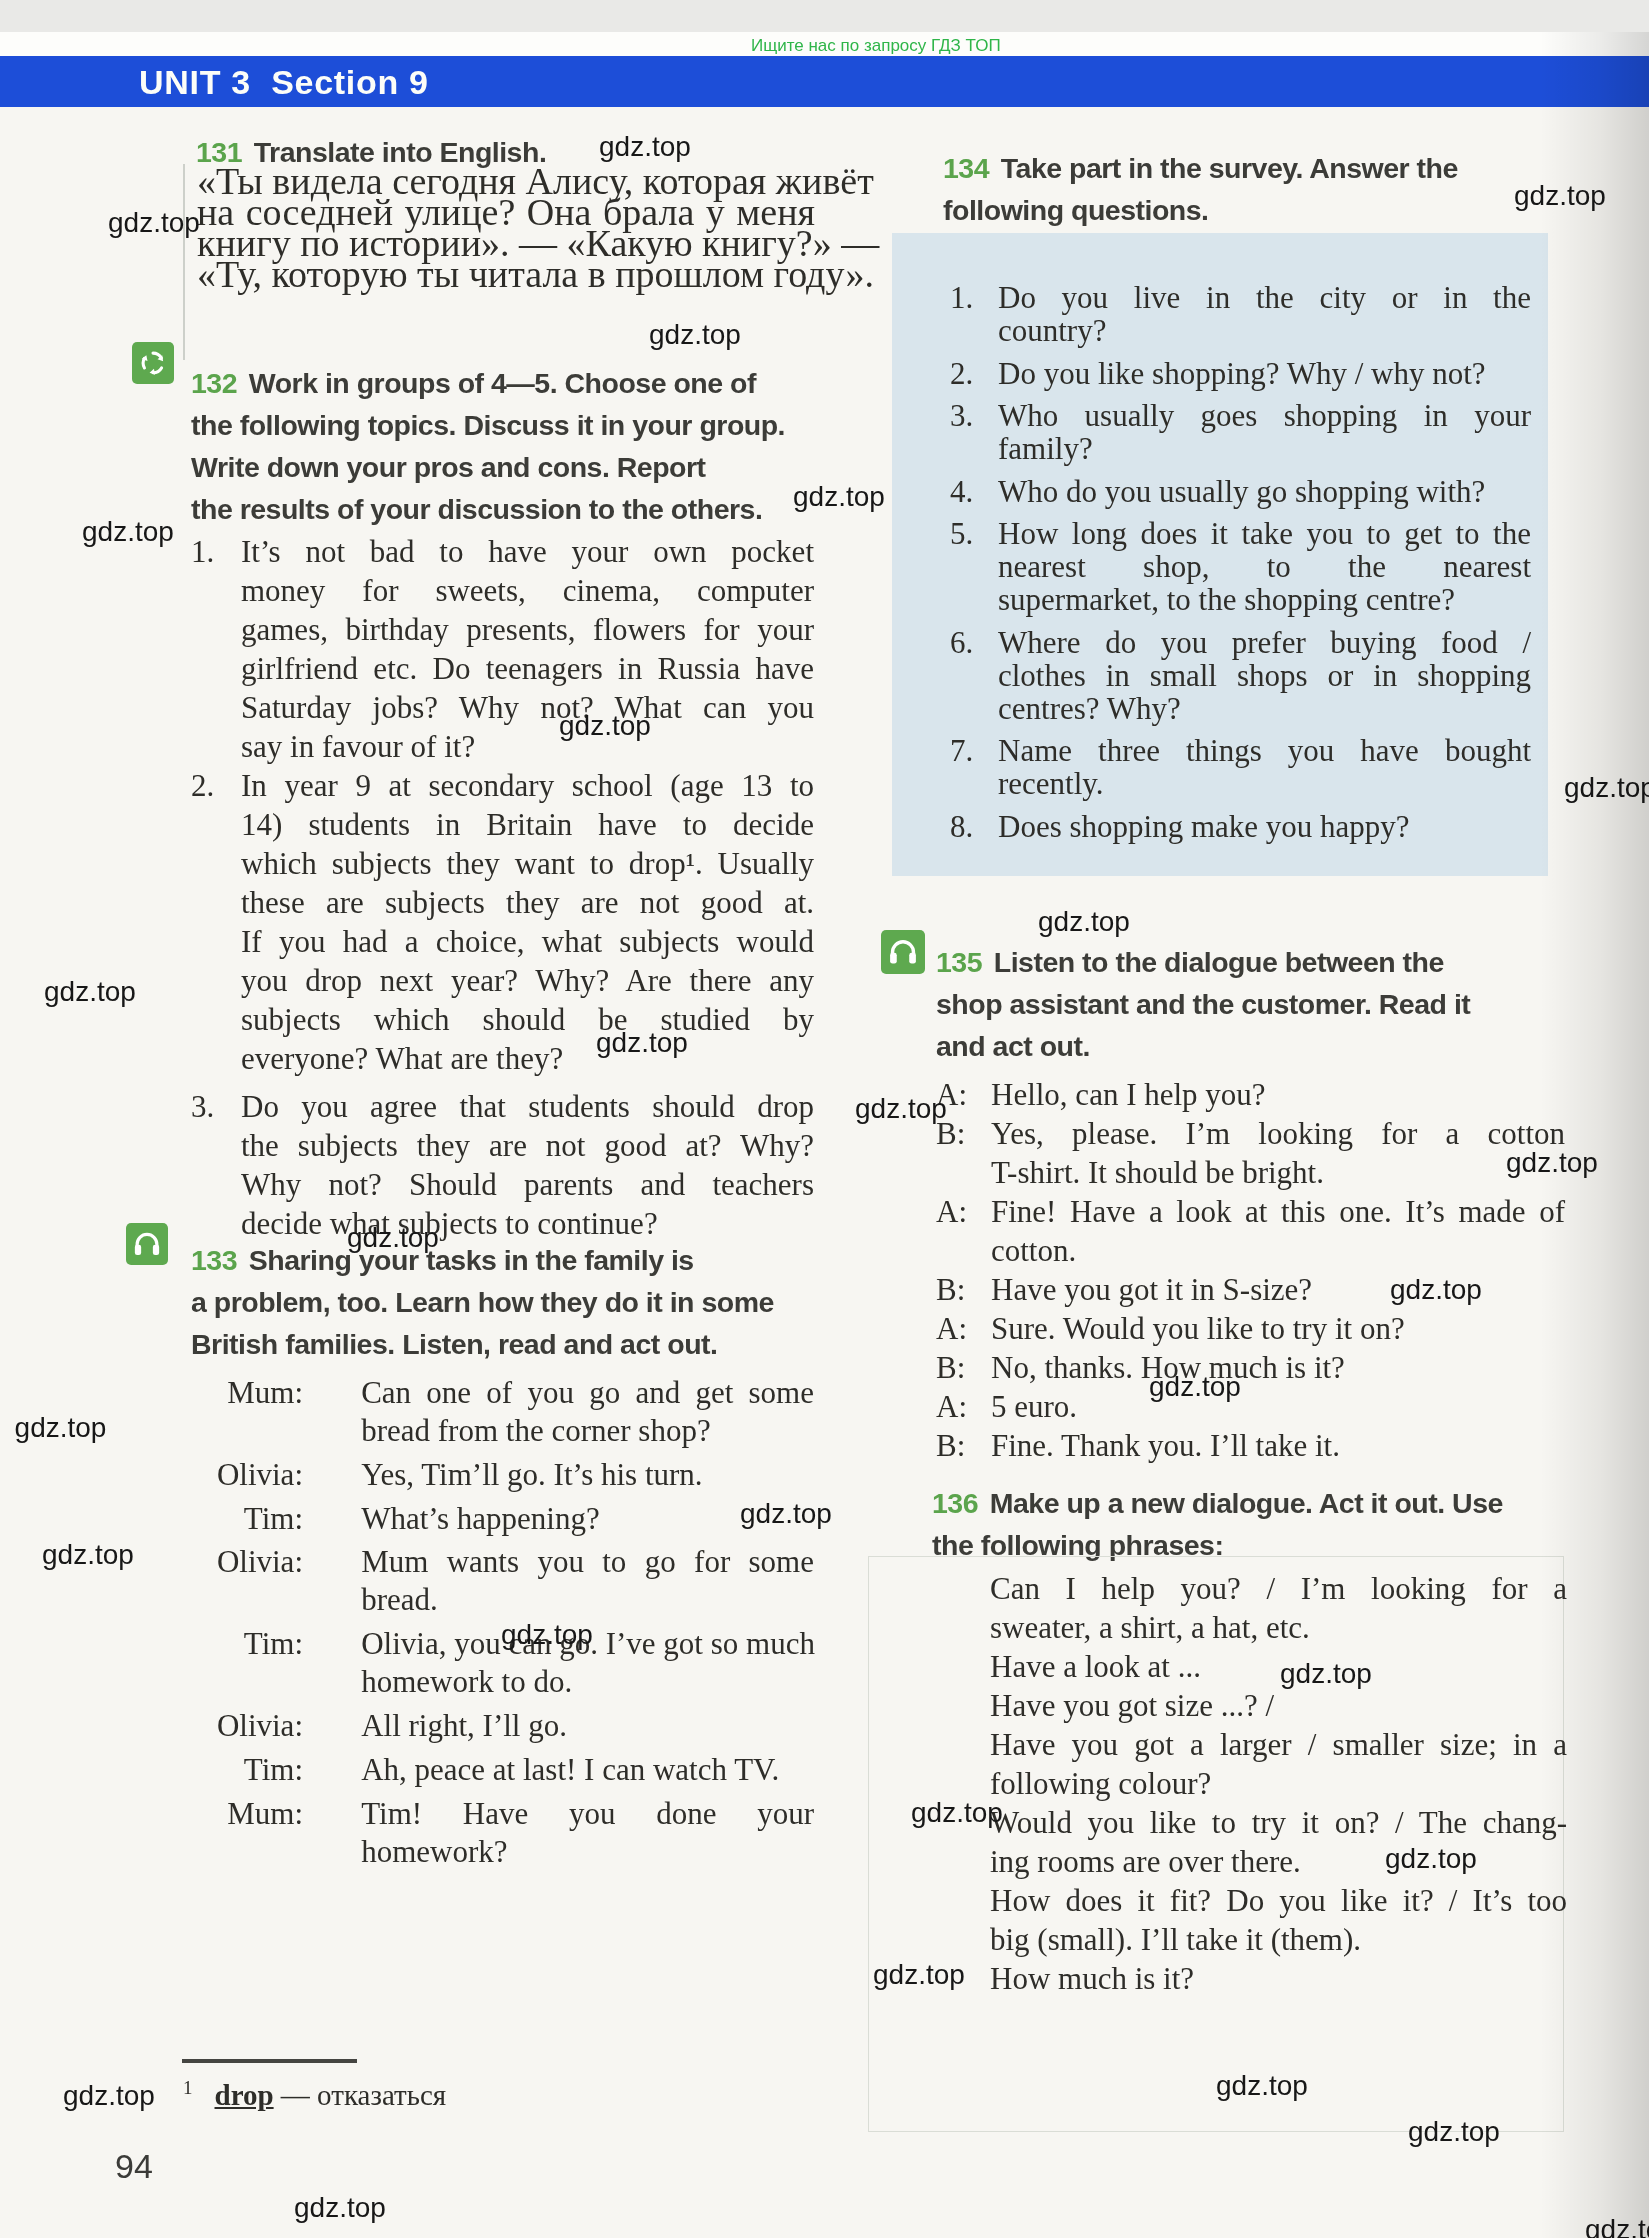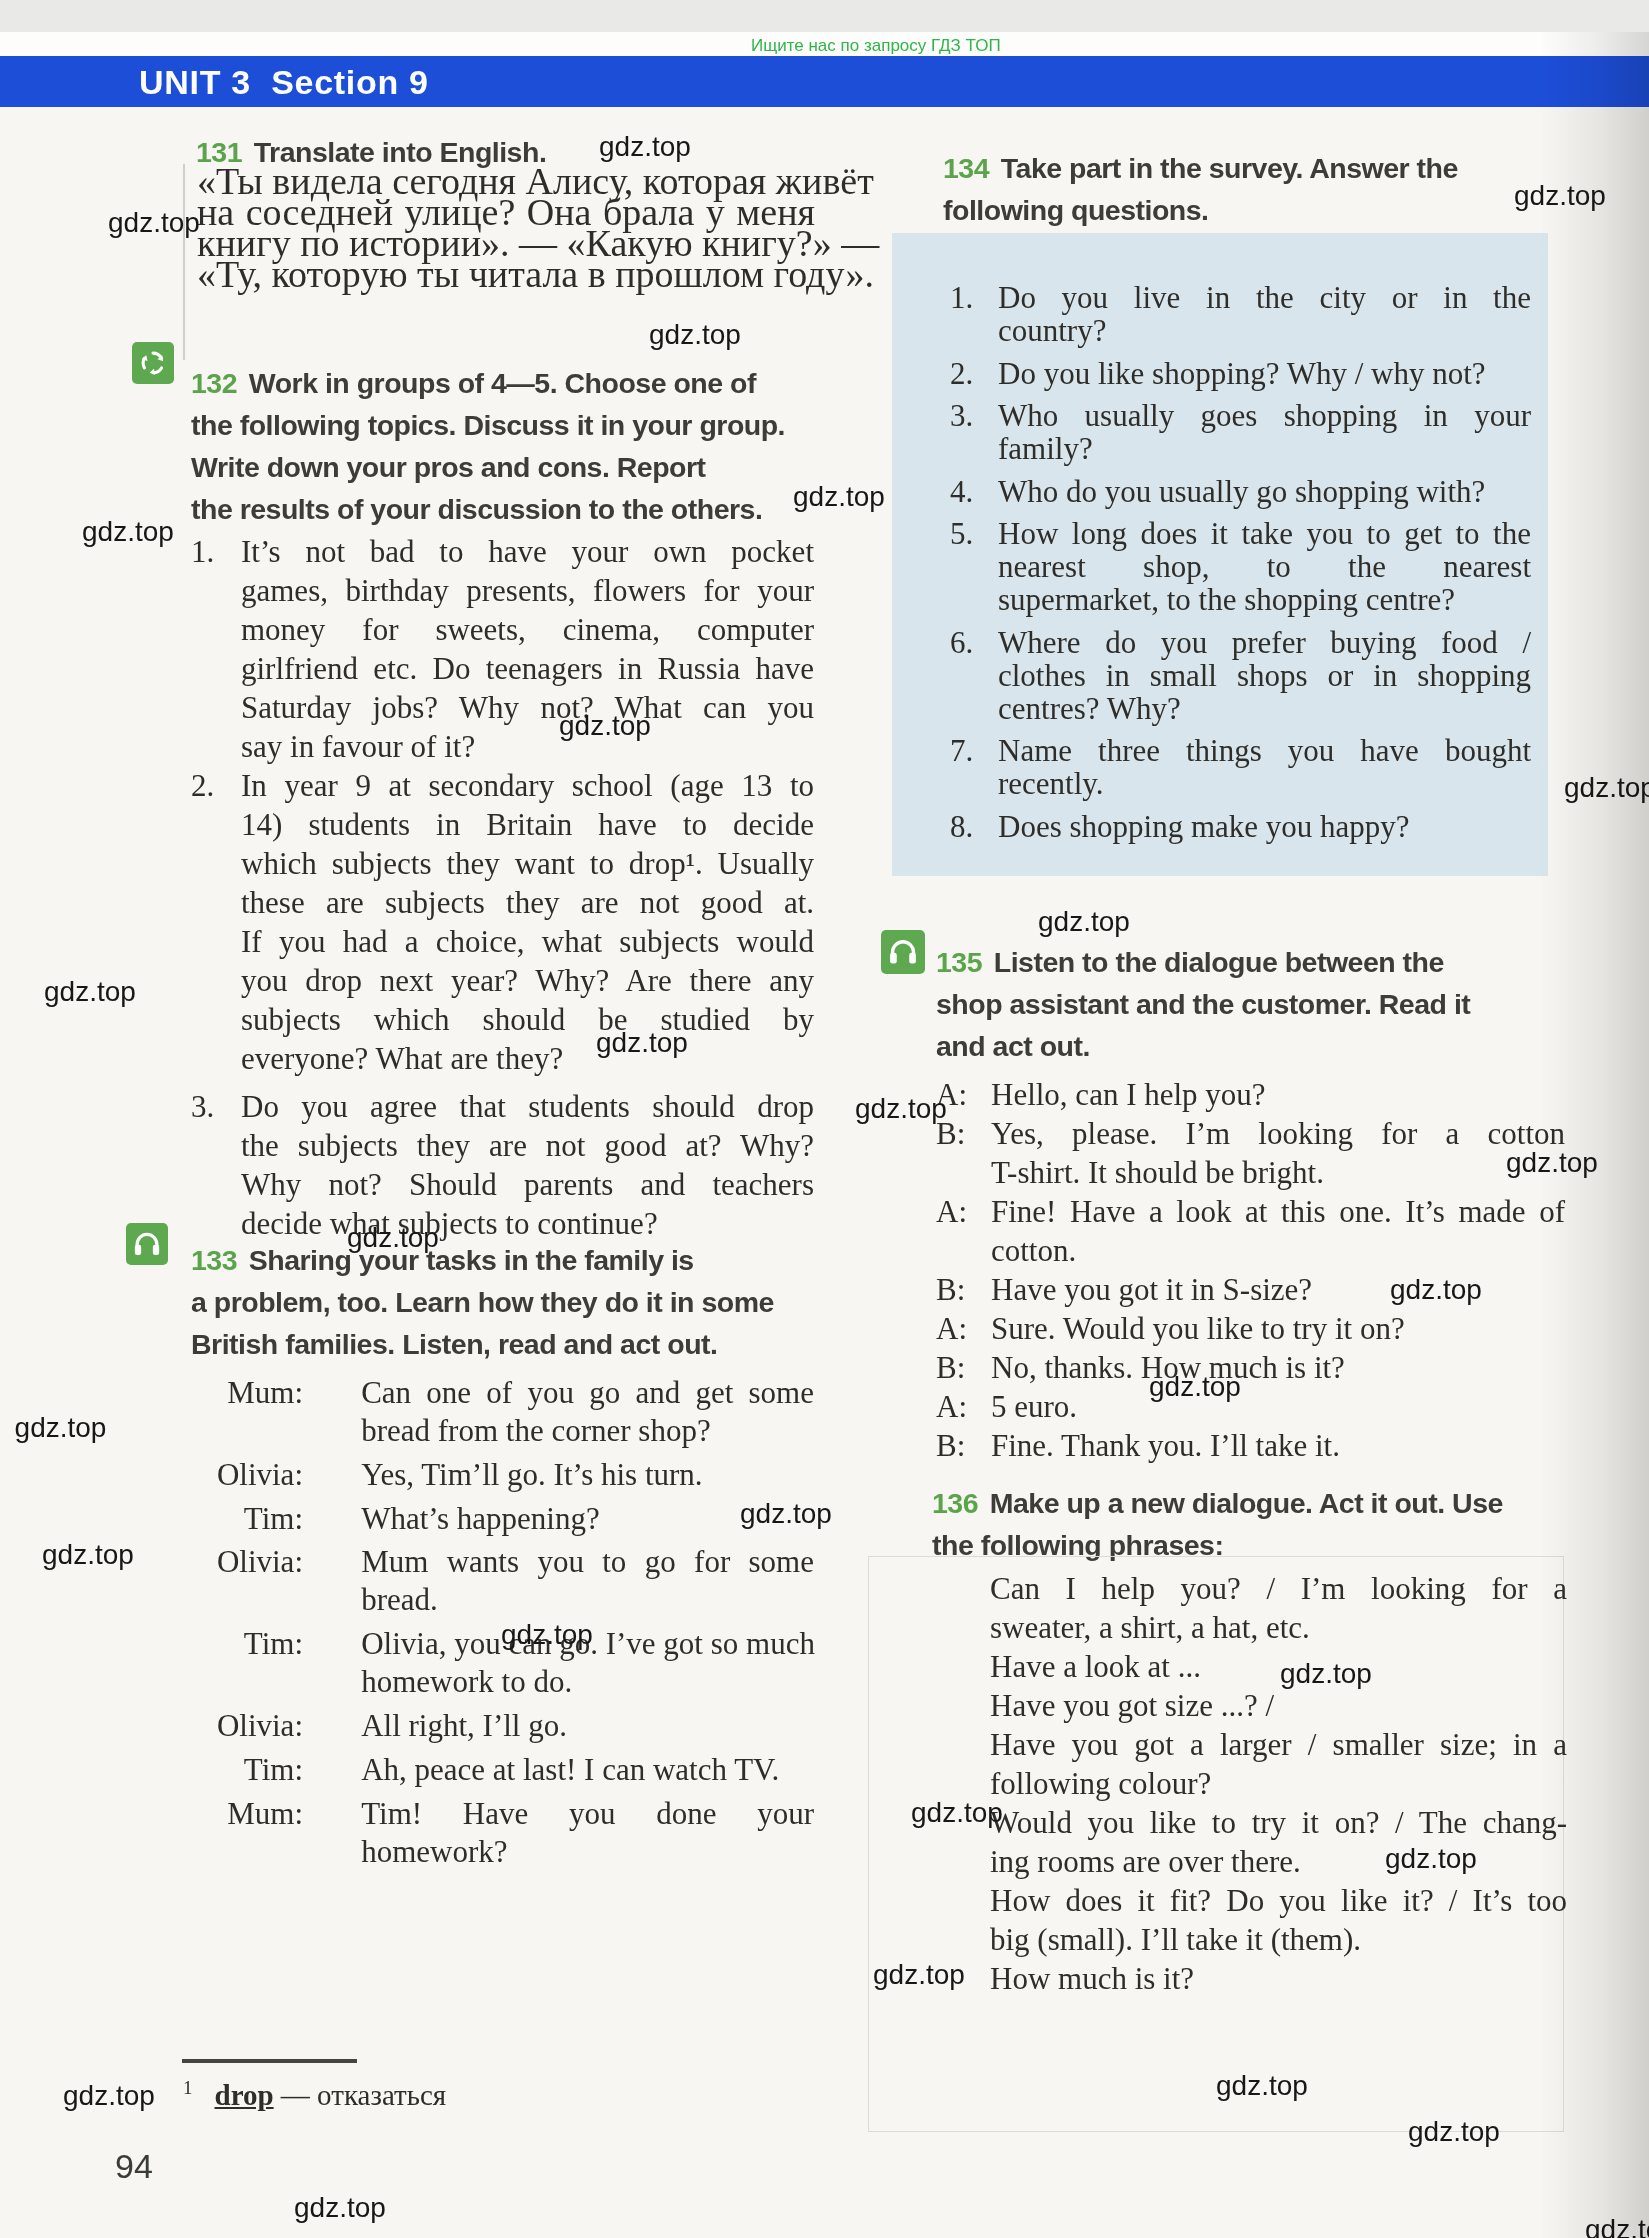--- a/index.html
+++ b/index.html
@@ -126,22 +126,22 @@
   <div class="exhead" style="left:191px;top:330px;width:643px;"><span class="exnum">132</span><span>Work in groups of 4—5. Choose one of
 the following topics. Discuss it in your group.
 Write down your pros and cons. Report
 the results of your discussion to the others.</span></div>
 
   <div class="items132">
       <div class="nitem">
         <span class="inum">1.</span>
         <div class="itext">
           <div class="ln j">It’s not bad to have your own pocket</div>
+          <div class="ln j">money for sweets, cinema, computer</div>
           <div class="ln j">games, birthday presents, flowers for your</div>
-          <div class="ln j">money for sweets, cinema, computer</div>
           <div class="ln j">girlfriend etc. Do teenagers in Russia have</div>
           <div class="ln j">Saturday jobs? Why not? What can you</div>
           <div class="ln">say in favour of it?</div>
         </div>
       </div>
       <div class="nitem">
         <span class="inum">2.</span>
         <div class="itext">
           <div class="ln j">In year 9 at secondary school (age 13 to</div>
           <div class="ln j">14) students in Britain have to decide</div>

